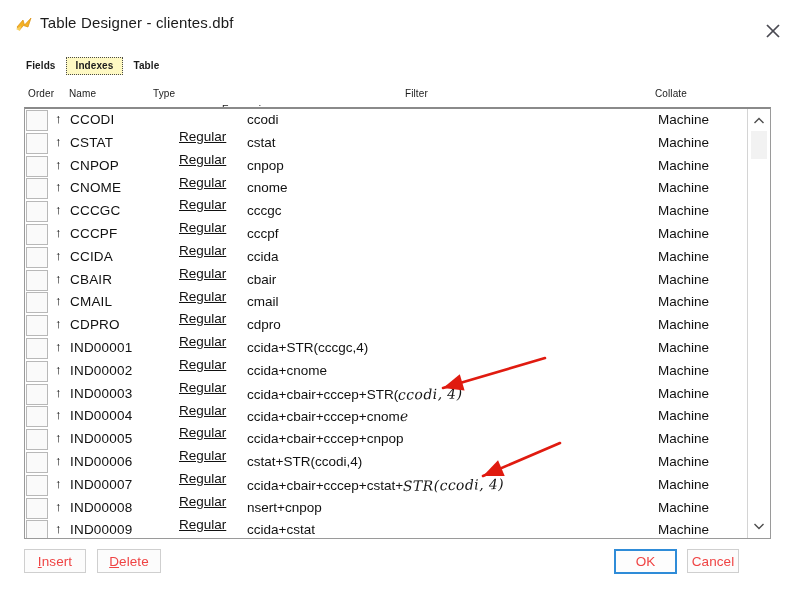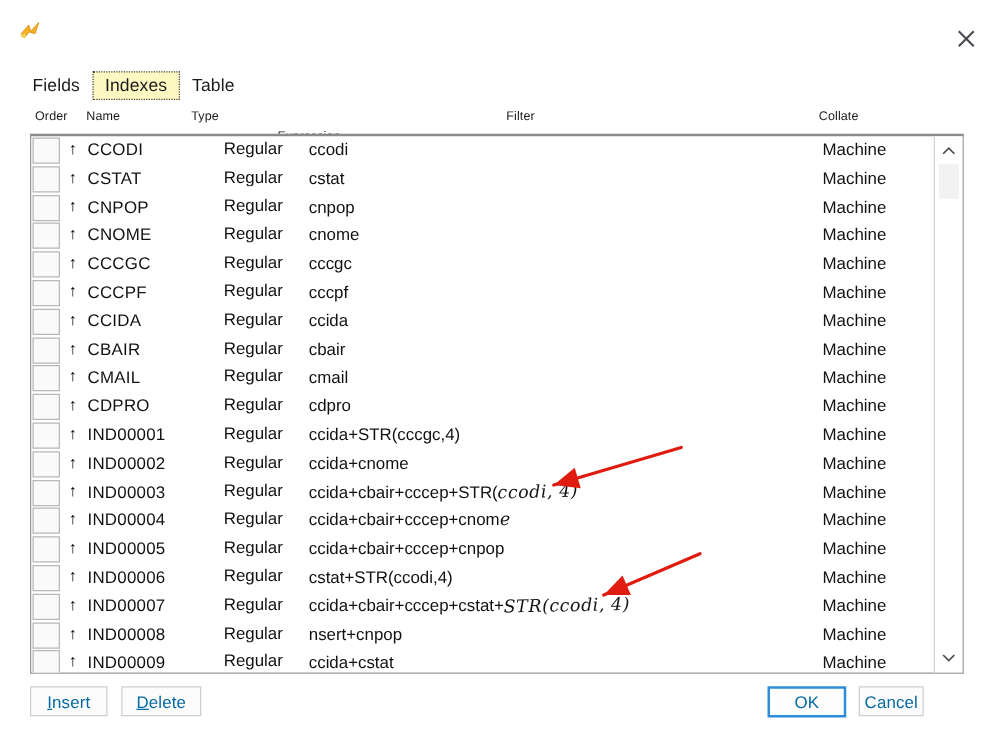--- a/index.html
+++ b/index.html
@@ -47,28 +47,29 @@
   
   .tabstrip {
     position: absolute;
     left: 16px; top: 57px;
     height: 24px;
     display: flex;
     align-items: flex-start;
     gap: 0px;
   }
   .tab {
-    font-size: 14px;
+    font-size: 10px;
     color: #1b1b1b;
     padding: 2px 9px 3px 9px;
     background: transparent;
     border: 1px solid transparent;
     white-space: nowrap;
     cursor: default;
     letter-spacing: 0.1px;
+    font-weight: bold;
   }
   .tab.active {
     background: #fef9c3;
     border: 1px dotted #4a4a4a;
   }
 
   
   .colheaders {
     position: absolute;
     left: 24px; top: 88px;
@@ -127,24 +128,25 @@
     font-weight: bold;
     color: #000;
   }
   .row .c-name {
     position: absolute;
     left: 45px; top: 3px;
     letter-spacing: 0.2px;
   }
   .row .c-type {
     position: absolute;
-    left: 154px; top: 2px;
+    left: 154px; top: 20px;
     width: 48px;
     overflow: hidden;
     text-overflow: clip;
+    text-decoration: underline;
   }
   .row .c-expr {
     position: absolute;
     left: 222px; top: 3px;
   }
   .row .c-filter {
     position: absolute;
     left: 400px; top: 3px;
   }
   .row .c-collate {
@@ -187,21 +189,21 @@
     left: 3px; top: 22px;
     width: 16px; height: 28px;
     background: #f2f2f2;
     cursor: pointer;
   }
 
   
   .btn {
     position: absolute;
     font-size: 13.5px;
-    color: #0369a1;
+    color: #ef4444;
     background: #fcfcfc;
     border: 1px solid #cfcfcf;
     box-sizing: border-box;
     display: flex;
     align-items: center;
     justify-content: center;
     cursor: pointer;
     letter-spacing: 0.1px;
   }
   .btn u { text-decoration: underline; }
@@ -222,20 +224,21 @@
 </head>
 <body>
 
 <div class="titlebar">
   <div class="title-icon">
     <svg viewBox="0 0 20 18" width="20" height="18">
       <path d="M3 11 L9 4 L10.5 9 L17 2 L14 11 L9.5 9.5 L5.5 14 Z" fill="#f5b123" stroke="#d98f12" stroke-width="0.7"></path>
       <path d="M2 13 L7 10 L6 15 Z" fill="#f7cf5e"></path>
     </svg>
   </div>
+  <div class="title-text">Table Designer - clientes.dbf</div>
   <div class="close-btn">
     <svg viewBox="0 0 26 26" width="26" height="26">
       <line x1="7" y1="7" x2="19" y2="19" stroke="#4a4a52" stroke-width="1.7"></line>
       <line x1="19" y1="7" x2="7" y2="19" stroke="#4a4a52" stroke-width="1.7"></line>
     </svg>
   </div>
 </div>
 
 <div class="tabstrip">
   <div class="tab">Fields</div>

